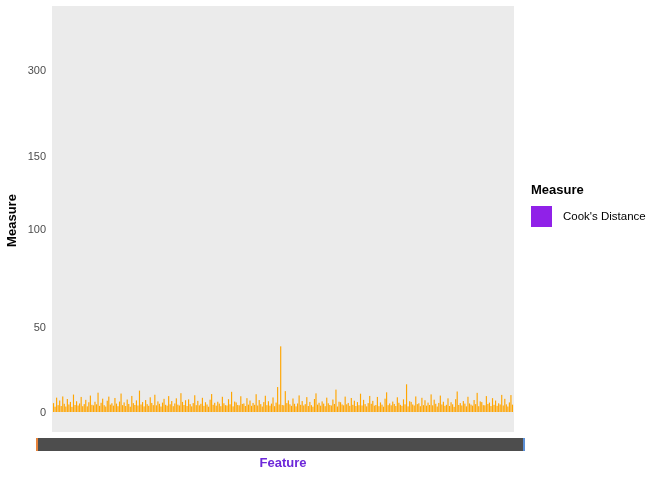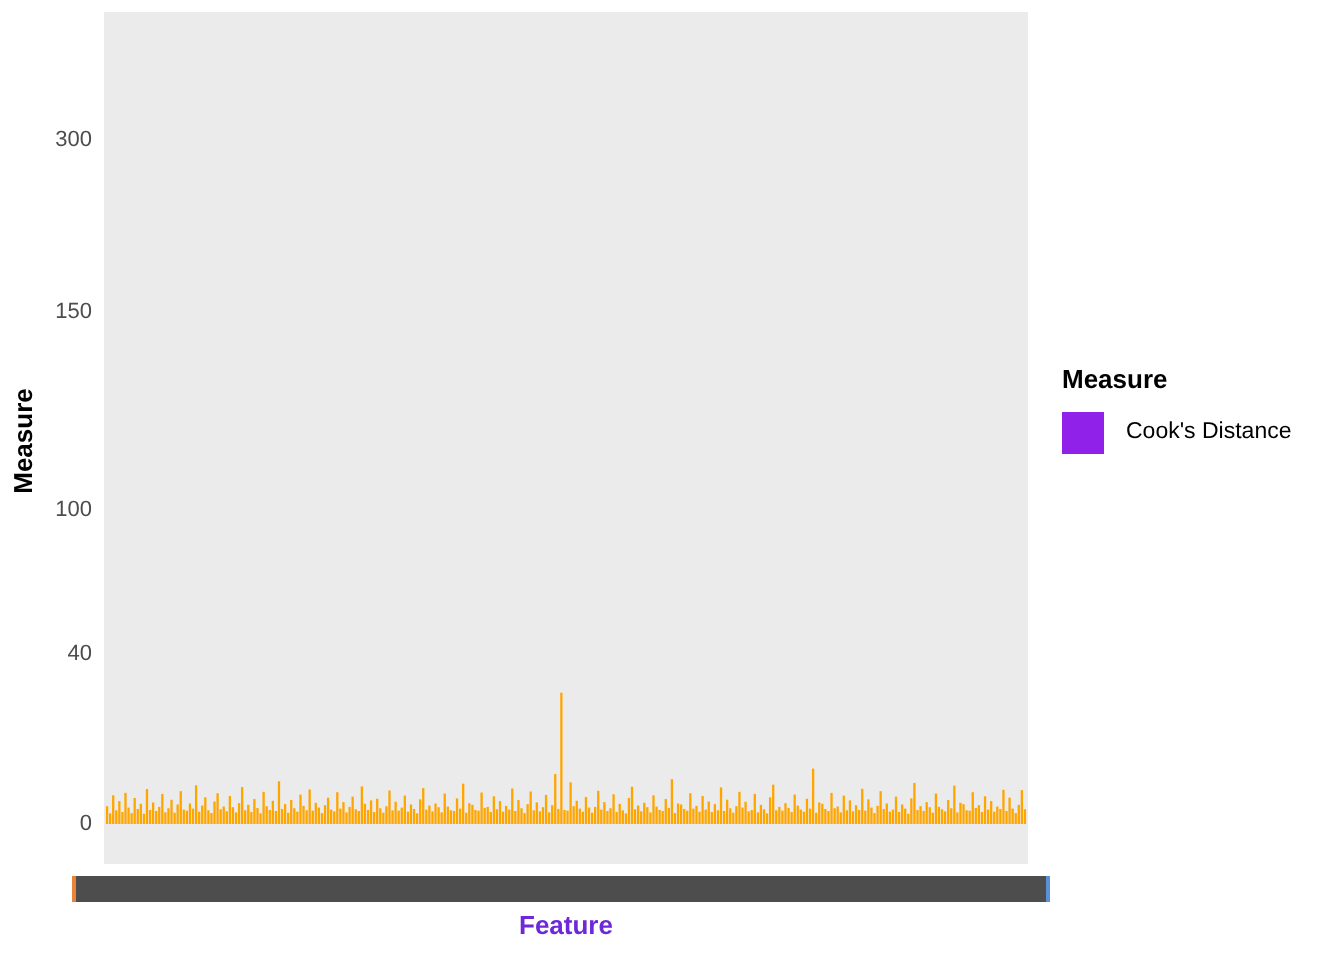--- a/index.html
+++ b/index.html
@@ -154,22 +154,22 @@
 <body>
 
 <div id="chart-root">
 
   <div class="y-axis-title">
     <span>Measure</span>
   </div>
 
   <div class="y-tick-labels" id="y-tick-labels">
       <div class="y-tick-label" style="top: 412px;">0</div>
-      <div class="y-tick-label" style="top: 326.5px;">40</div>
-      <div class="y-tick-label" style="top: 255px;">100</div>
+      <div class="y-tick-label" style="top: 326.5px;">50</div>
+      <div class="y-tick-label" style="top: 229px;">100</div>
       <div class="y-tick-label" style="top: 155.5px;">150</div>
       <div class="y-tick-label" style="top: 70px;">300</div>
     </div>
 
   <div class="panel">
     <div class="series-layer">
       <svg id="series-svg" viewBox="0 0 462 426" preserveAspectRatio="none">
           <rect x="0.96" y="397.11" width="1.15" height="8.89" fill="#FFA500"></rect>
           <rect x="2.49" y="400.70" width="1.15" height="5.30" fill="#FFA500"></rect>
           <rect x="4.03" y="391.64" width="1.15" height="14.36" fill="#FFA500"></rect>

